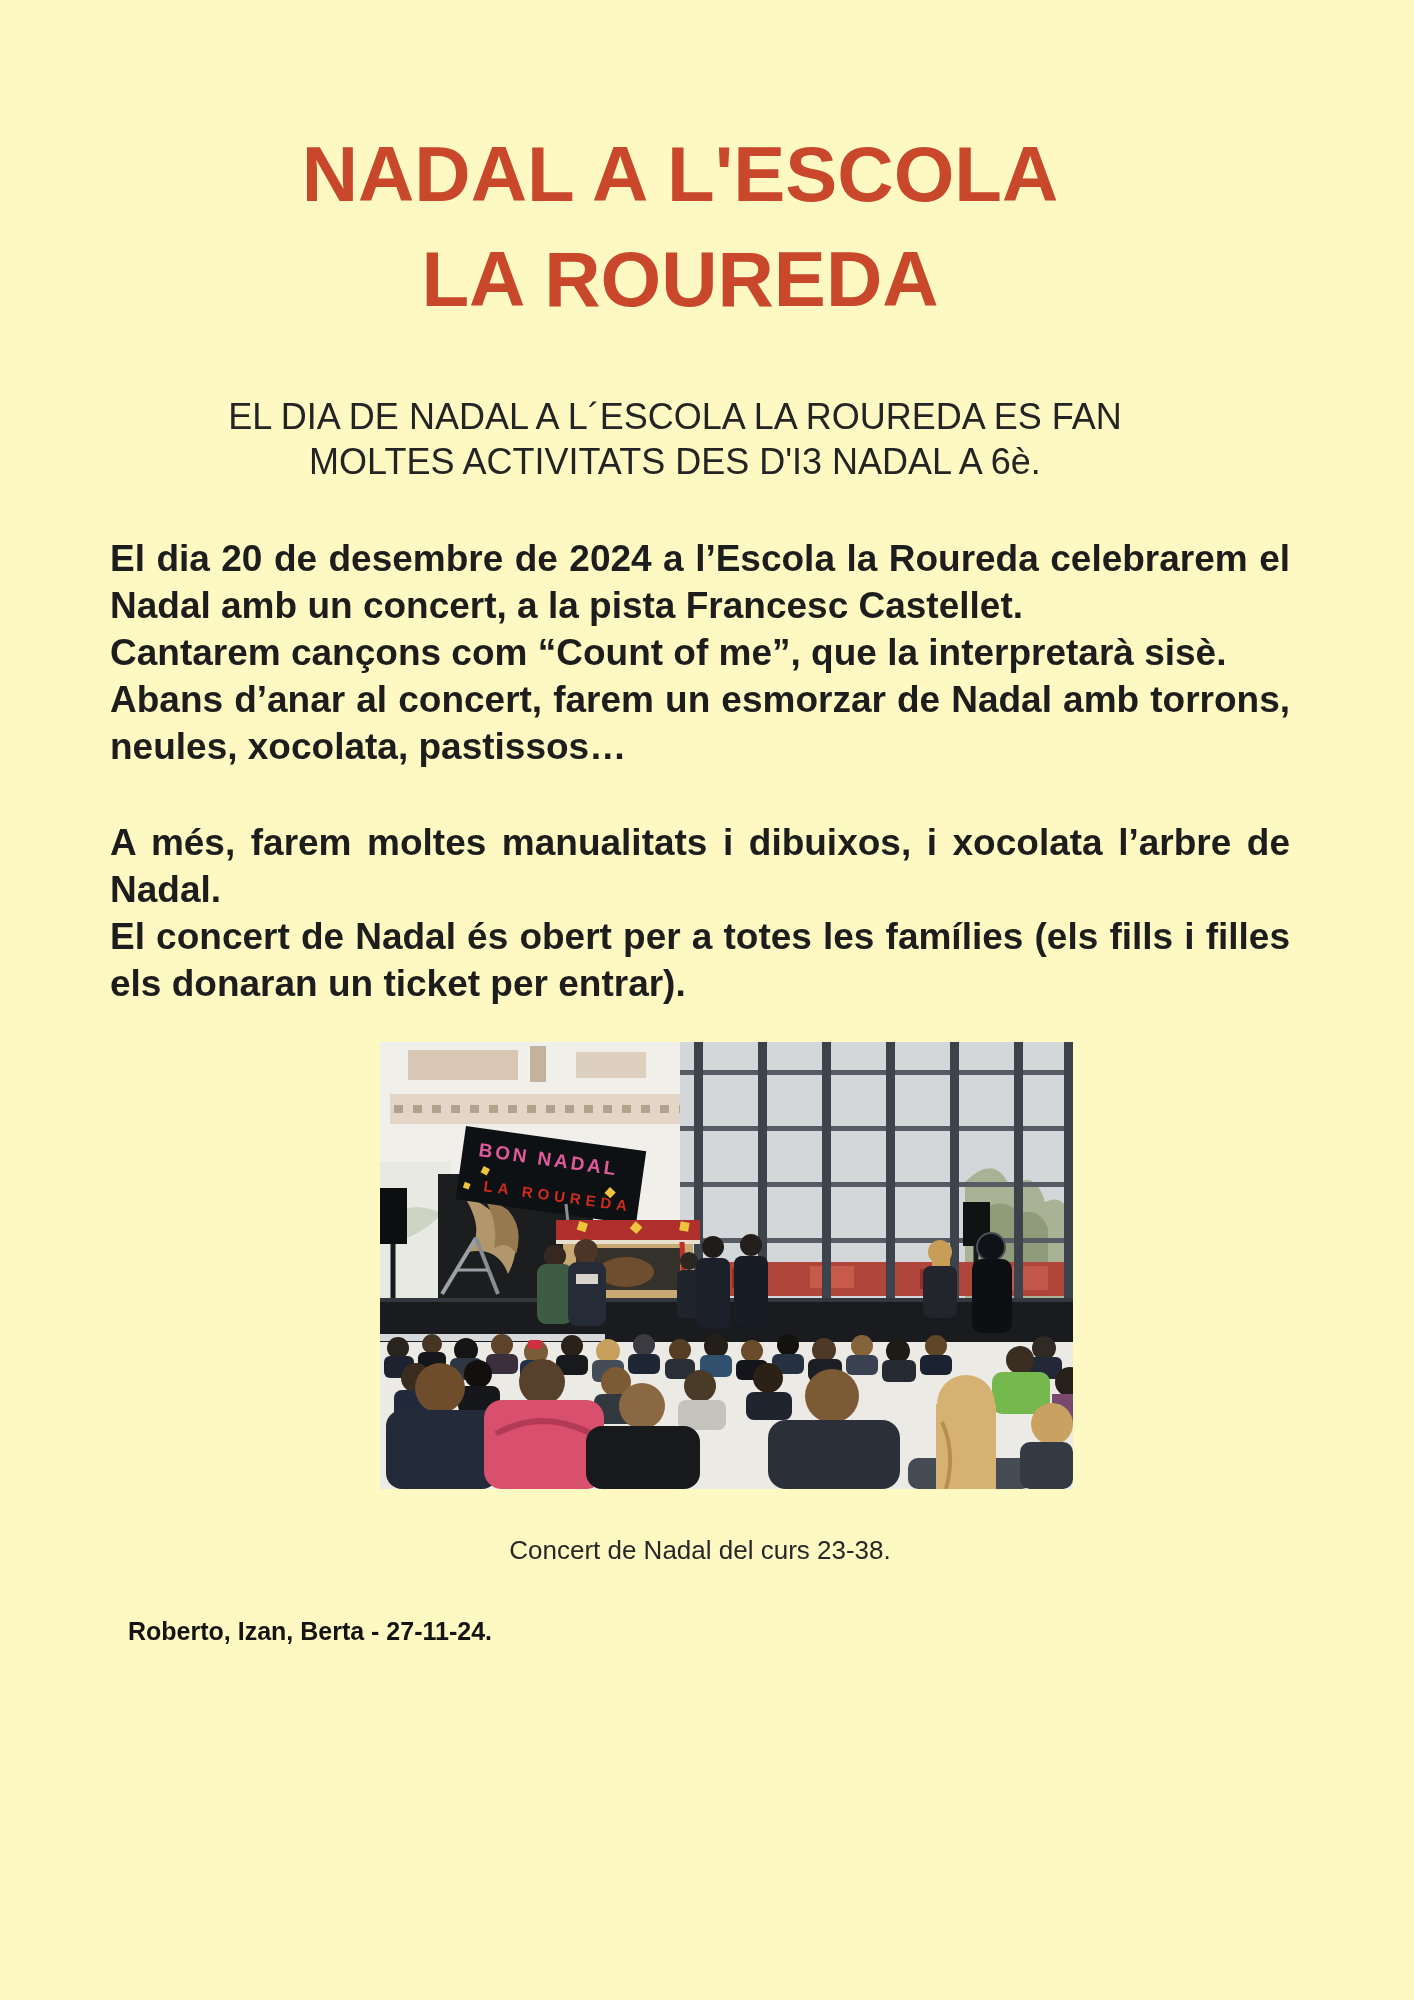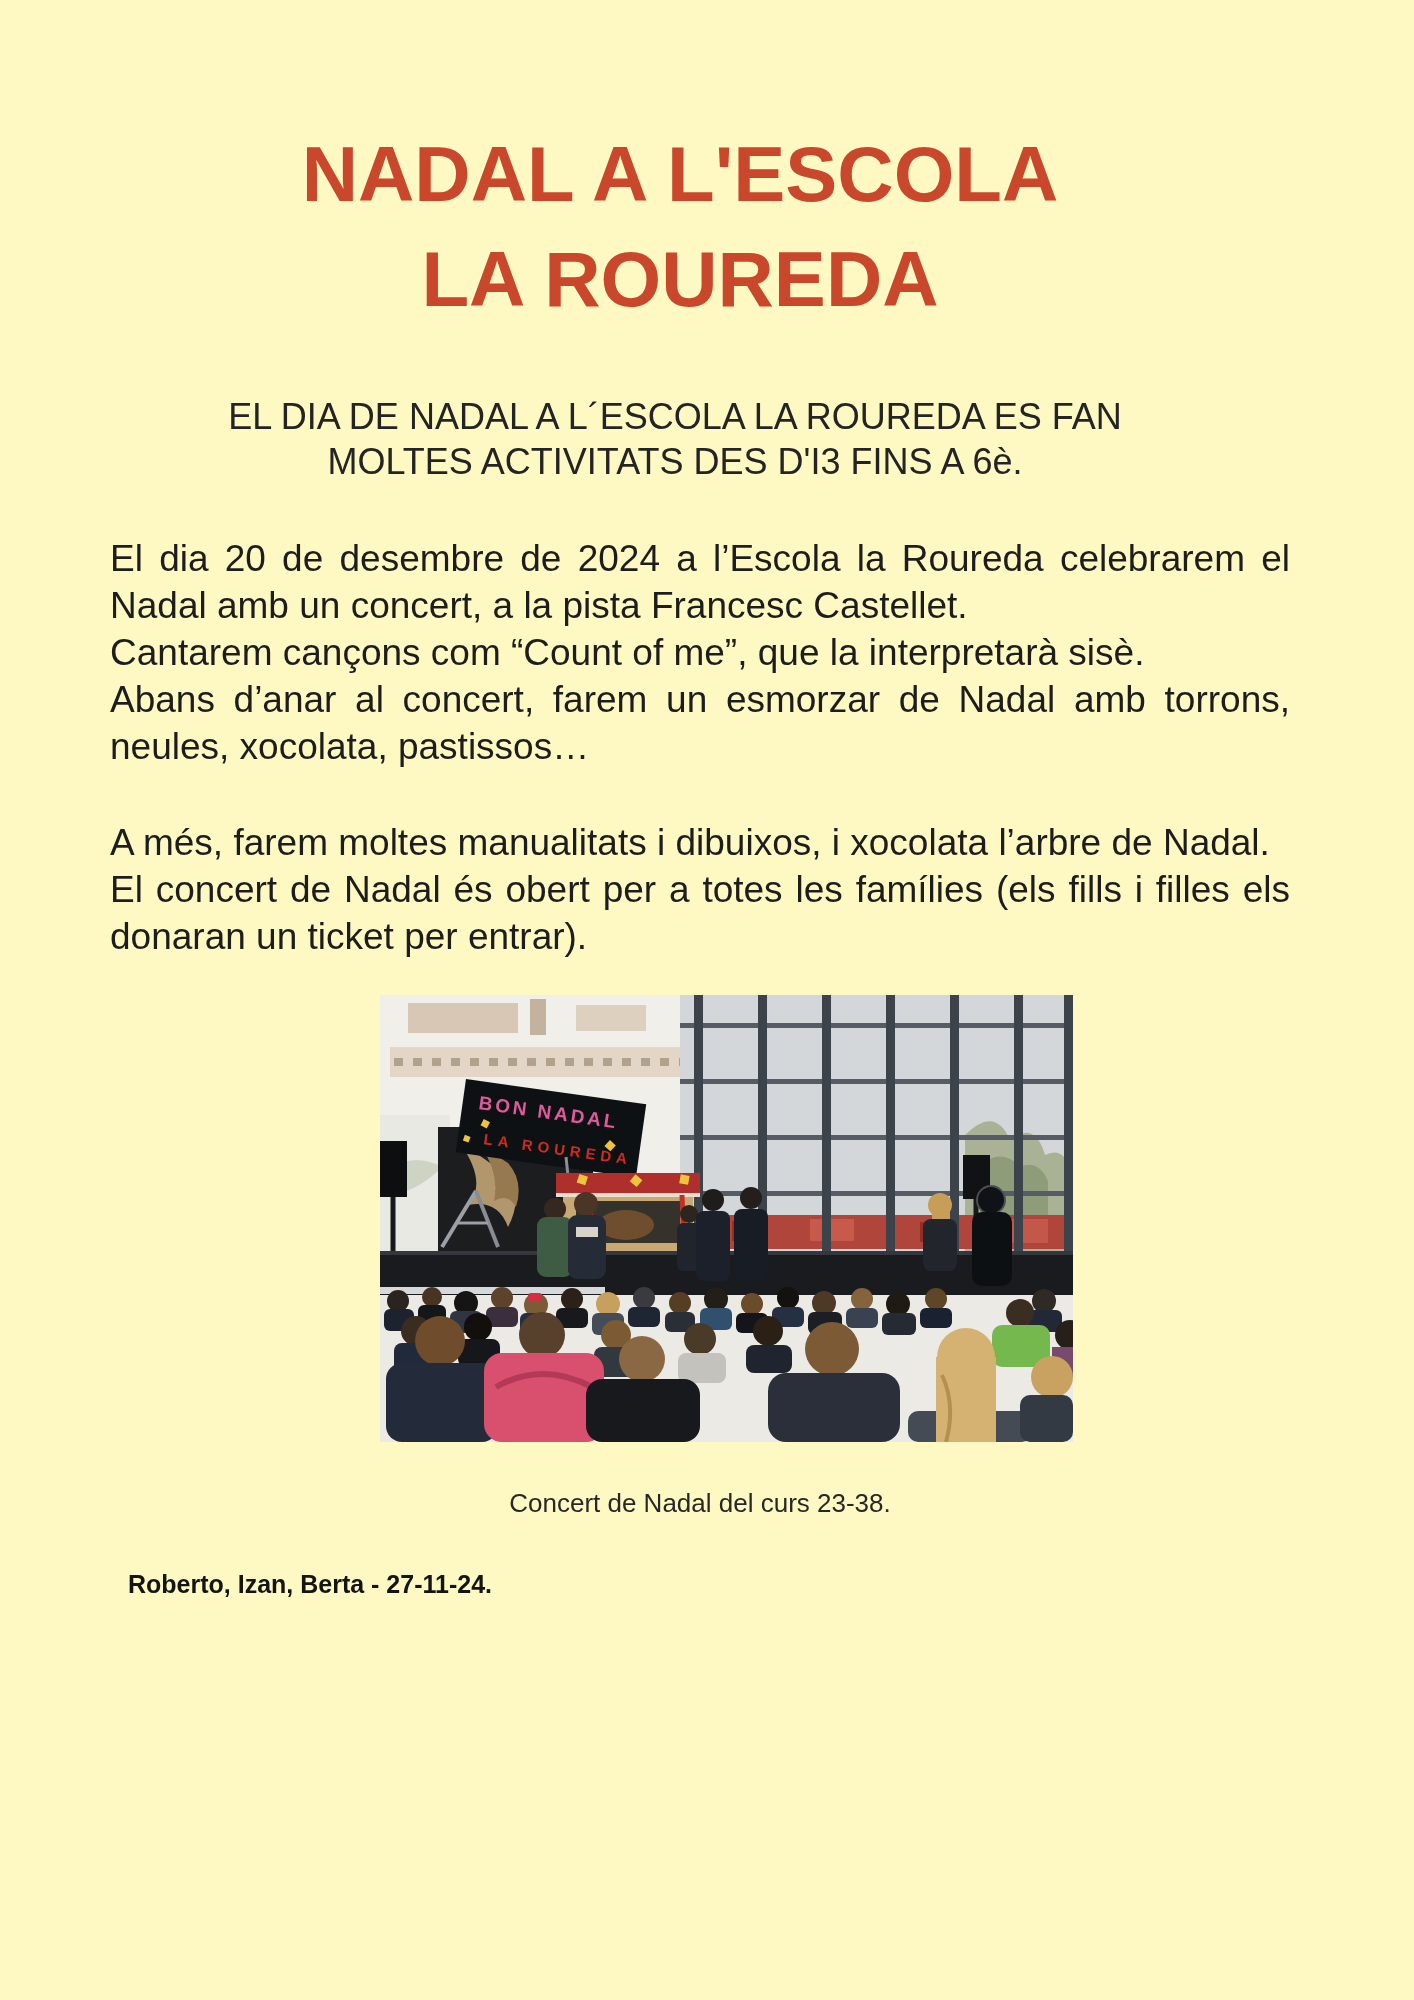--- a/index.html
+++ b/index.html
@@ -17,41 +17,41 @@
   .title-line{
     font-size:78px;font-weight:bold;line-height:105px;
     color:#C9472B;white-space:nowrap;
   }
   .subtitle-block{width:1130px;text-align:center;margin-top:62px;}
   .subtitle-line{font-size:36px;line-height:45px;color:#242424;}
   .body-block{width:1180px;margin-top:51px;}
   .body-block.second{margin-top:49px;}
   .body-block p{
     margin:0;font-size:37px;line-height:47px;
-    text-align:justify;color:#1d1d1d;
+    text-align:justify;color:#1d1d1d;font-weight:bold;
   }
   .photo-figure{margin:35px 0 0 270px;width:693px;height:447px;}
   .photo-figure svg{display:block;}
   .caption{width:1180px;margin-top:44px;text-align:center;
     font-size:26px;line-height:34px;color:#272727;}
   .author{margin:50px 0 0 18px;font-size:25px;font-weight:bold;color:#141414;}
 </style>
 </head>
 <body>
 
 <div class="doc">
 
   <div class="title-block">
     <div class="title-line">NADAL A L'ESCOLA</div>
     <div class="title-line">LA ROUREDA</div>
   </div>
 
   <div class="subtitle-block">
     <div class="subtitle-line">EL DIA DE NADAL A L´ESCOLA LA ROUREDA ES FAN</div>
-    <div class="subtitle-line">MOLTES ACTIVITATS DES D'I3 FINS A 6è.</div>
+    <div class="subtitle-line">MOLTES ACTIVITATS DES D'I3 NADAL A 6è.</div>
   </div>
 
   <div class="body-block">
     <p>El dia 20 de desembre de 2024 a l’Escola la Roureda celebrarem el Nadal amb un concert, a la pista Francesc Castellet.</p>
     <p>Cantarem cançons com “Count of me”, que la interpretarà sisè.</p>
     <p>Abans d’anar al concert,  farem un esmorzar de Nadal amb torrons, neules, xocolata, pastissos…</p>
   </div>
 
   <div class="body-block second">
     <p>A més, farem moltes manualitats i dibuixos, i xocolata l’arbre de Nadal.</p>

